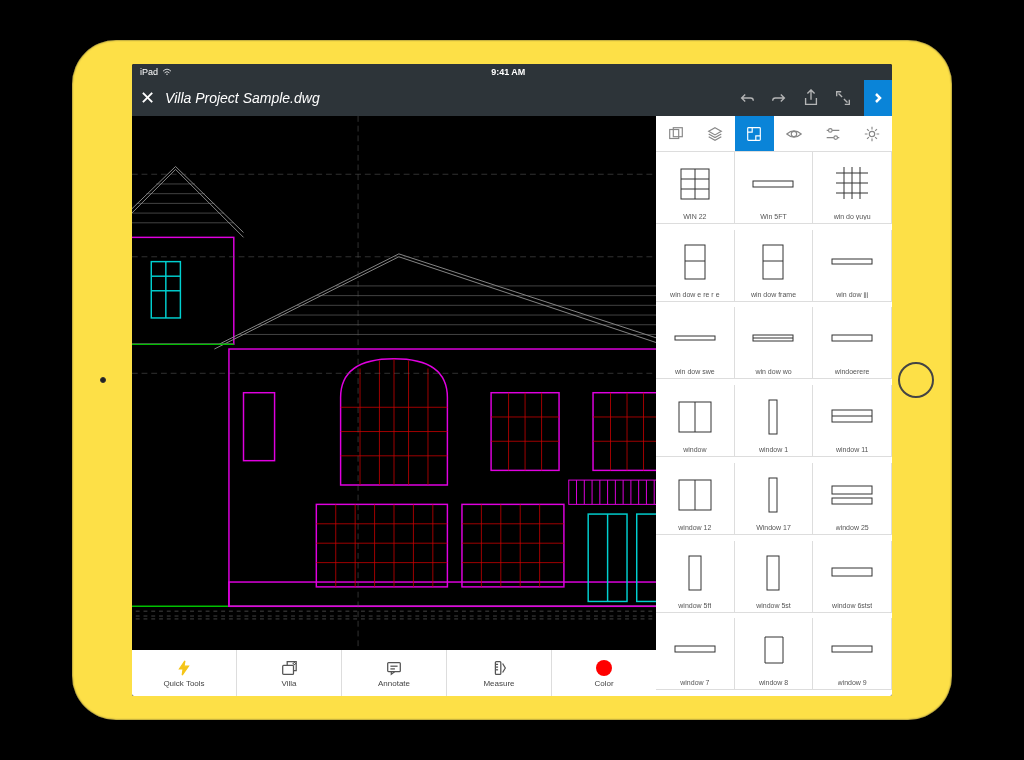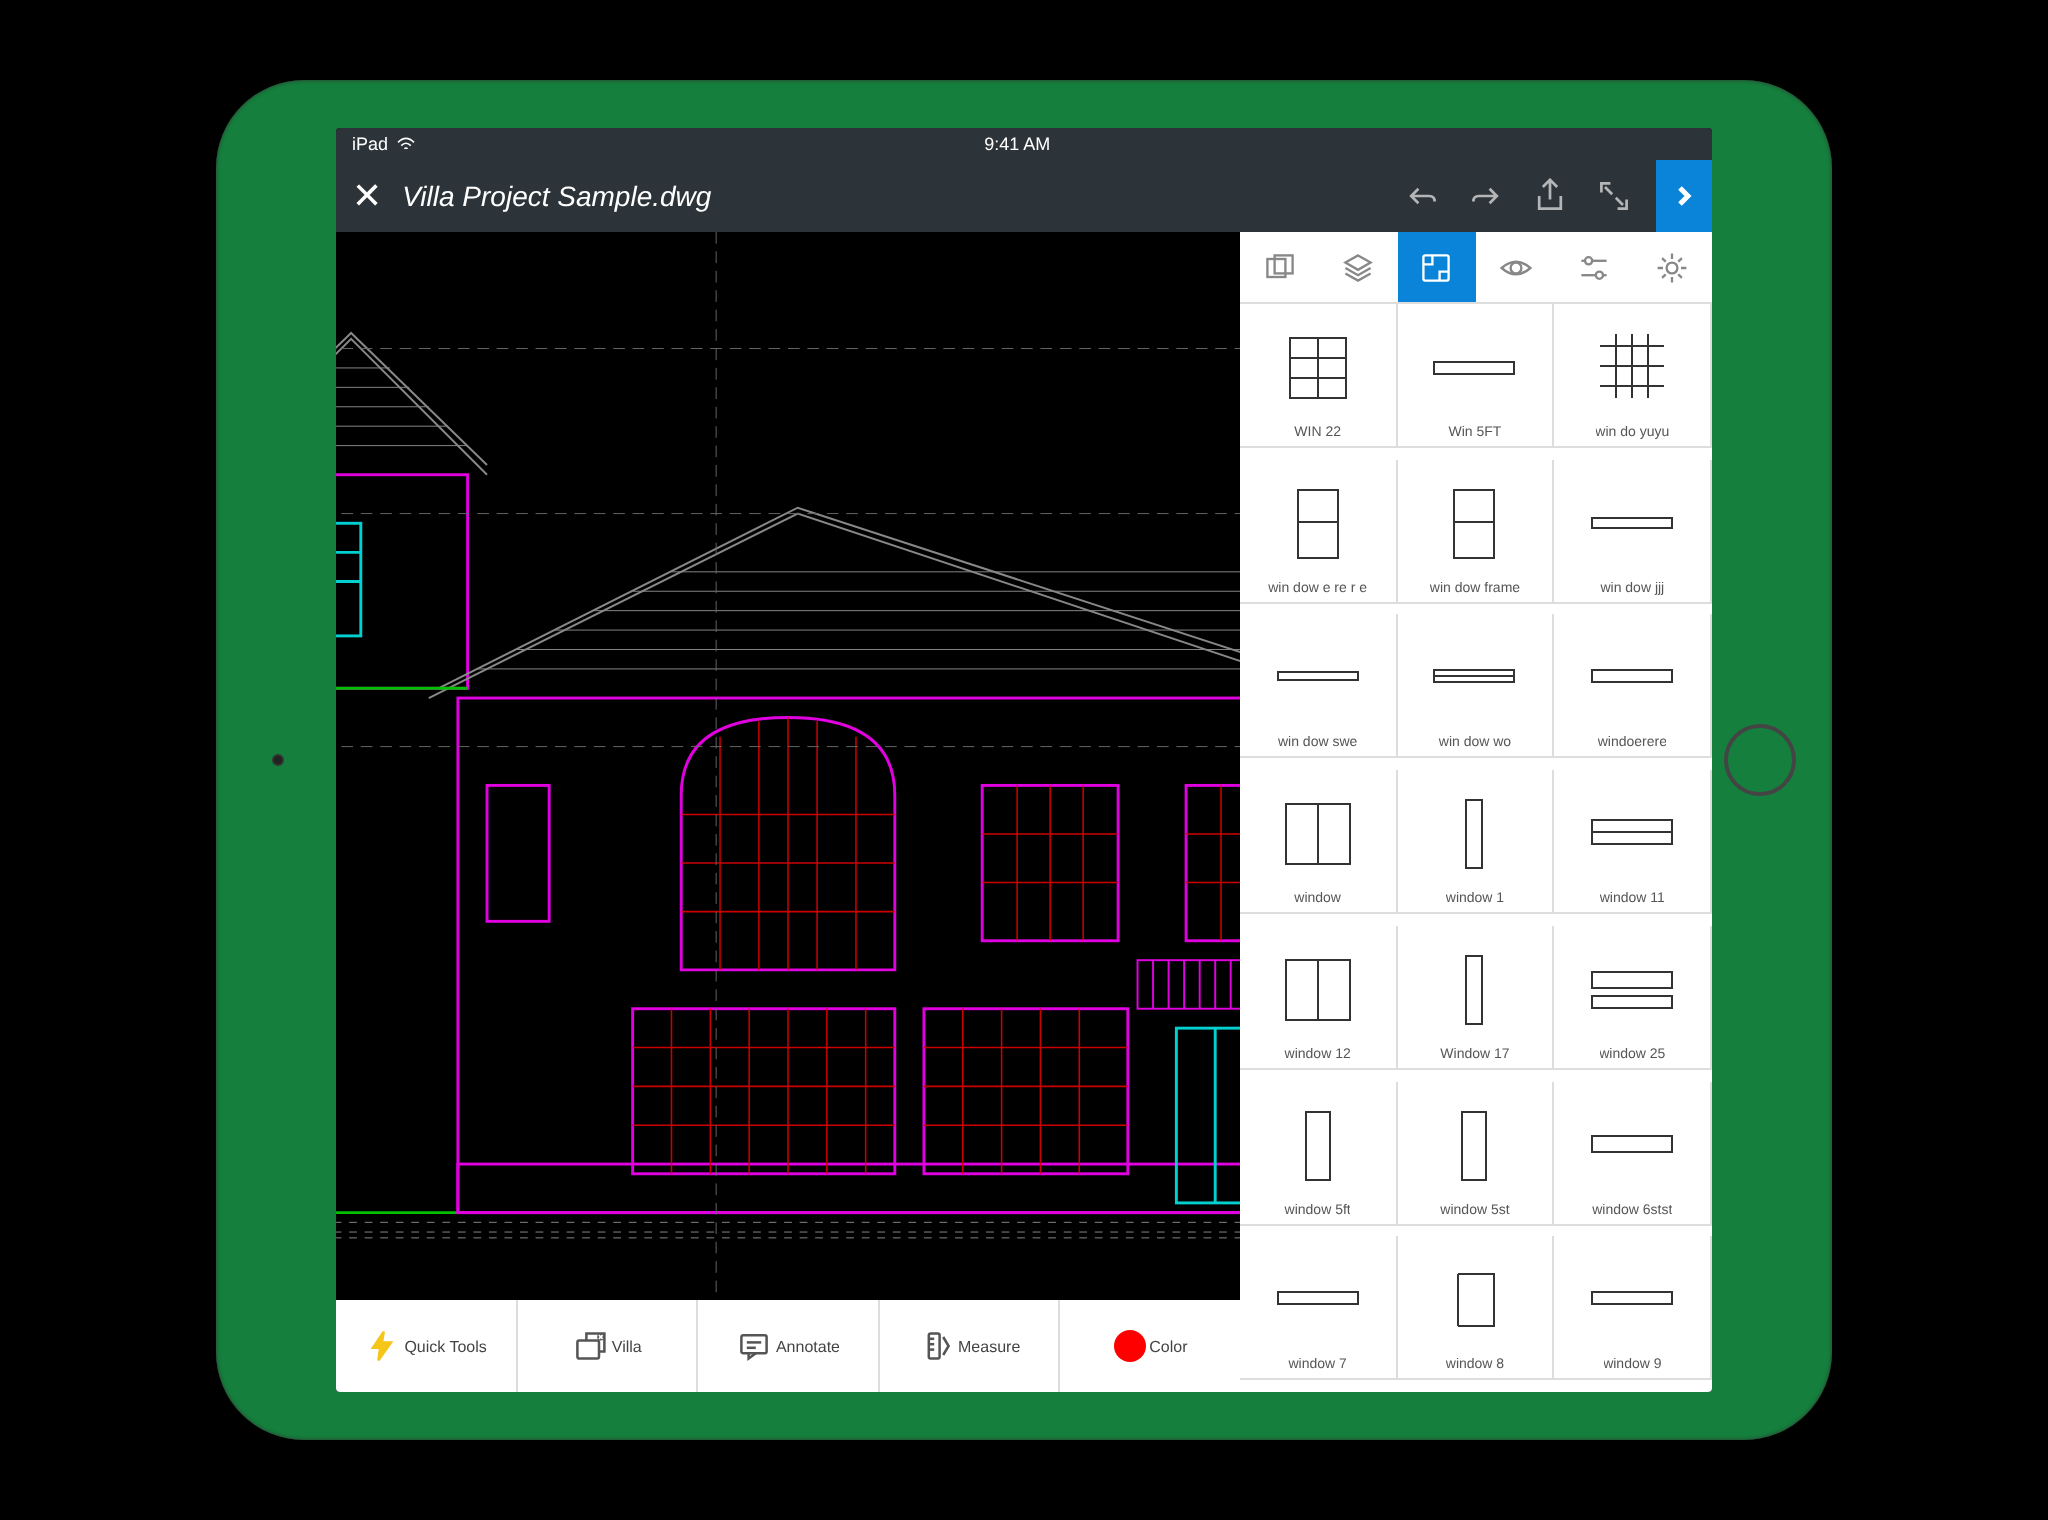--- a/index.html
+++ b/index.html
@@ -1,37 +1,37 @@
 <!DOCTYPE html>
 <html><head>
 <meta charset="utf-8">
 <style>
 * { box-sizing: border-box; margin: 0; padding: 0; }
 body { background: #000; width: 1024px; height: 760px; overflow: hidden; font-family: -apple-system, Helvetica, Arial, sans-serif; display: flex; align-items: center; justify-content: center; }
-.ipad { width: 808px; height: 680px; background: #15803d; border-radius: 44px; padding: 24px 60px; position: relative; box-shadow: 0 4px 40px rgba(0,0,0,.6), inset 0 0 2px #333; }
+.ipad { width: 880px; height: 680px; background: #fde047; border-radius: 44px; padding: 24px 60px; position: relative; box-shadow: 0 4px 40px rgba(0,0,0,.6), inset 0 0 2px #333; }
 .home-button { position: absolute; right: 18px; top: 50%; transform: translateY(-50%); width: 36px; height: 36px; border: 2px solid #444; border-radius: 50%; }
 .camera { position: absolute; left: 28px; top: 50%; transform: translateY(-50%); width: 6px; height: 6px; background: #222; border-radius: 50%; border: 1px solid #333; }
 .screen { width: 100%; height: 100%; background: #000; border-radius: 2px; overflow: hidden; display: flex; flex-direction: column; }
 .status-bar { height: 16px; background: #2d3439; color: #fff; font-size: 9px; display: flex; align-items: center; padding: 0 8px; flex-shrink: 0; }
 .status-left { flex: 0 0 33%; display: flex; align-items: center; gap: 4px; }
-.status-center { flex: 0 0 33%; text-align: center; }
+.status-center { flex: 0 0 33%; text-align: center; font-weight: bold; }
 .status-right { flex: 0 0 33%; }
 .title-bar { height: 36px; background: #2d3439; color: #fff; display: flex; align-items: center; padding: 0 8px; gap: 10px; flex-shrink: 0; }
 .close-x { font-size: 18px; font-weight: 200; cursor: pointer; }
 .title { font-size: 14px; flex: 1; font-style: italic; }
 .tb-icon { width: 22px; height: 22px; display: flex; align-items: center; justify-content: center; cursor: pointer; opacity: .85; }
 .tb-icon svg { width: 18px; height: 18px; stroke: #ccc; fill: none; stroke-width: 1.5; }
 .chevron-btn { width: 28px; height: 36px; background: #0a84d8; display: flex; align-items: center; justify-content: center; cursor: pointer; margin-right: -8px; }
 .chevron-btn svg { width: 12px; height: 12px; stroke: #fff; fill: none; stroke-width: 2.5; }
 .main { flex: 1; display: flex; overflow: hidden; }
 .canvas-area { flex: 1; display: flex; flex-direction: column; background: #000; }
 .drawing { flex: 1; position: relative; overflow: hidden; }
 .drawing svg { width: 100%; height: 100%; }
 .bottom-toolbar { height: 46px; background: #fff; display: flex; flex-shrink: 0; }
-.tool { flex: 1; display: flex; flex-direction: row; align-items: center; justify-content: center; border-right: 1px solid #ddd; cursor: pointer; gap: 2px; }
+.tool { flex: 1; display: flex; flex-direction: column; align-items: center; justify-content: center; border-right: 1px solid #ddd; cursor: pointer; gap: 2px; }
 .tool:last-child { border-right: none; }
 .tool-icon { height: 18px; display: flex; align-items: center; justify-content: center; }
 .tool-icon svg { width: 18px; height: 18px; stroke: #555; fill: none; stroke-width: 1.4; }
 .tool-label { font-size: 8px; color: #444; }
 .color-dot { width: 16px; height: 16px; background: #ff0000; border-radius: 50%; }
 .lightning svg { stroke: #f5c518; fill: #f5c518; }
 .side-panel { width: 236px; background: #fff; display: flex; flex-direction: column; flex-shrink: 0; }
 .panel-tabs { height: 36px; display: flex; border-bottom: 1px solid #ddd; }
 .panel-tab { flex: 1; display: flex; align-items: center; justify-content: center; cursor: pointer; }
 .panel-tab.active { background: #0a84d8; }

